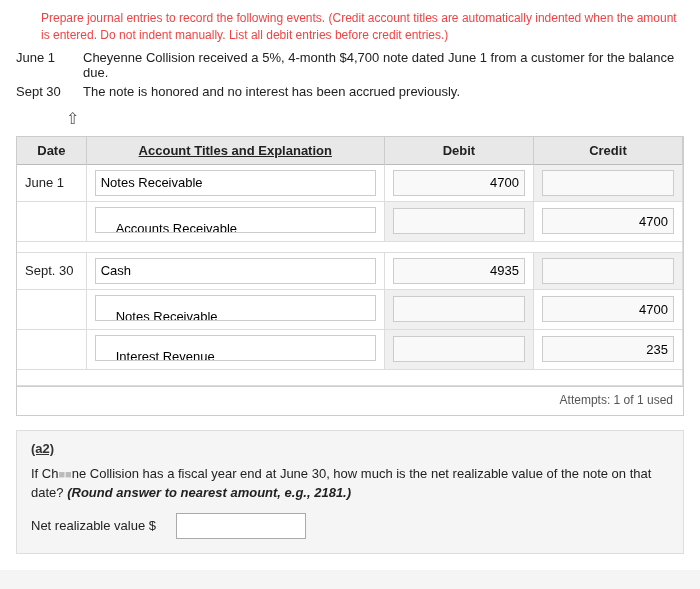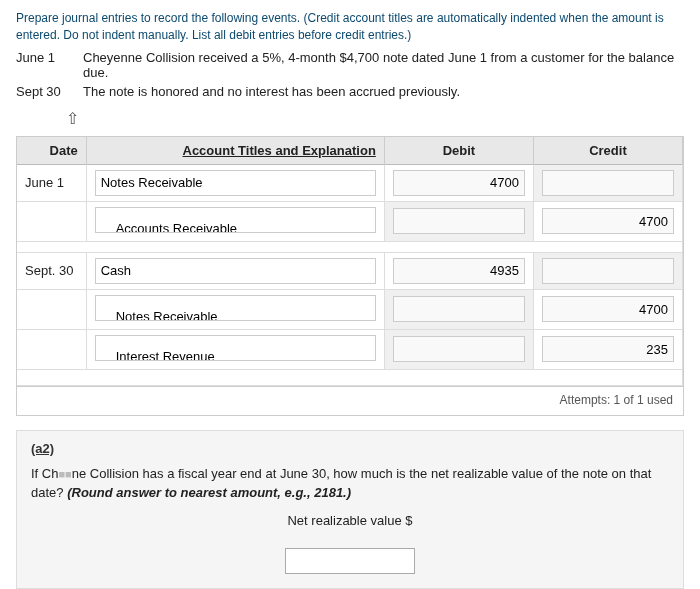--- a/index.html
+++ b/index.html
@@ -10,23 +10,24 @@
       color: #222;
       width: 700px;
       min-height: 589px;
     }
     .page-wrapper {
       background: #fff;
       padding: 10px 16px 16px 16px;
     }
     .instruction-text {
       font-size: 12px;
-      color: #0c4a6e;
+      color: #ef4444;
       margin-bottom: 6px;
       line-height: 1.4;
+      margin-left: 25px;
     }
     .events-list {
       margin-bottom: 10px;
     }
     .event-row {
       display: flex;
       gap: 12px;
       margin-bottom: 4px;
       font-size: 13px;
     }
@@ -49,21 +50,21 @@
       border-collapse: collapse;
     }
     .journal-table thead tr {
       background: #e8e8e8;
       border-bottom: 1px solid #bbb;
     }
     .journal-table thead th {
       padding: 6px 8px;
       font-weight: bold;
       font-size: 13px;
-      text-align: right;
+      text-align: center;
       border-right: 1px solid #ccc;
     }
     .journal-table thead th.debit-col,
     .journal-table thead th.credit-col {
       text-align: center;
       width: 140px;
     }
     .journal-table tbody tr {
       border-bottom: 1px solid #ddd;
     }
@@ -145,21 +146,20 @@
       line-height: 1.5;
     }
     .question-text .bold-italic {
       font-weight: bold;
       font-style: italic;
     }
     .net-realizable-row {
       display: flex;
       align-items: center;
       gap: 20px;
-      flex-direction: column;
     }
     .net-realizable-label {
       font-size: 13px;
       color: #222;
     }
     .net-realizable-input {
       border: 1px solid #aaa;
       background: #fff;
       font-size: 13px;
       padding: 3px 6px;

